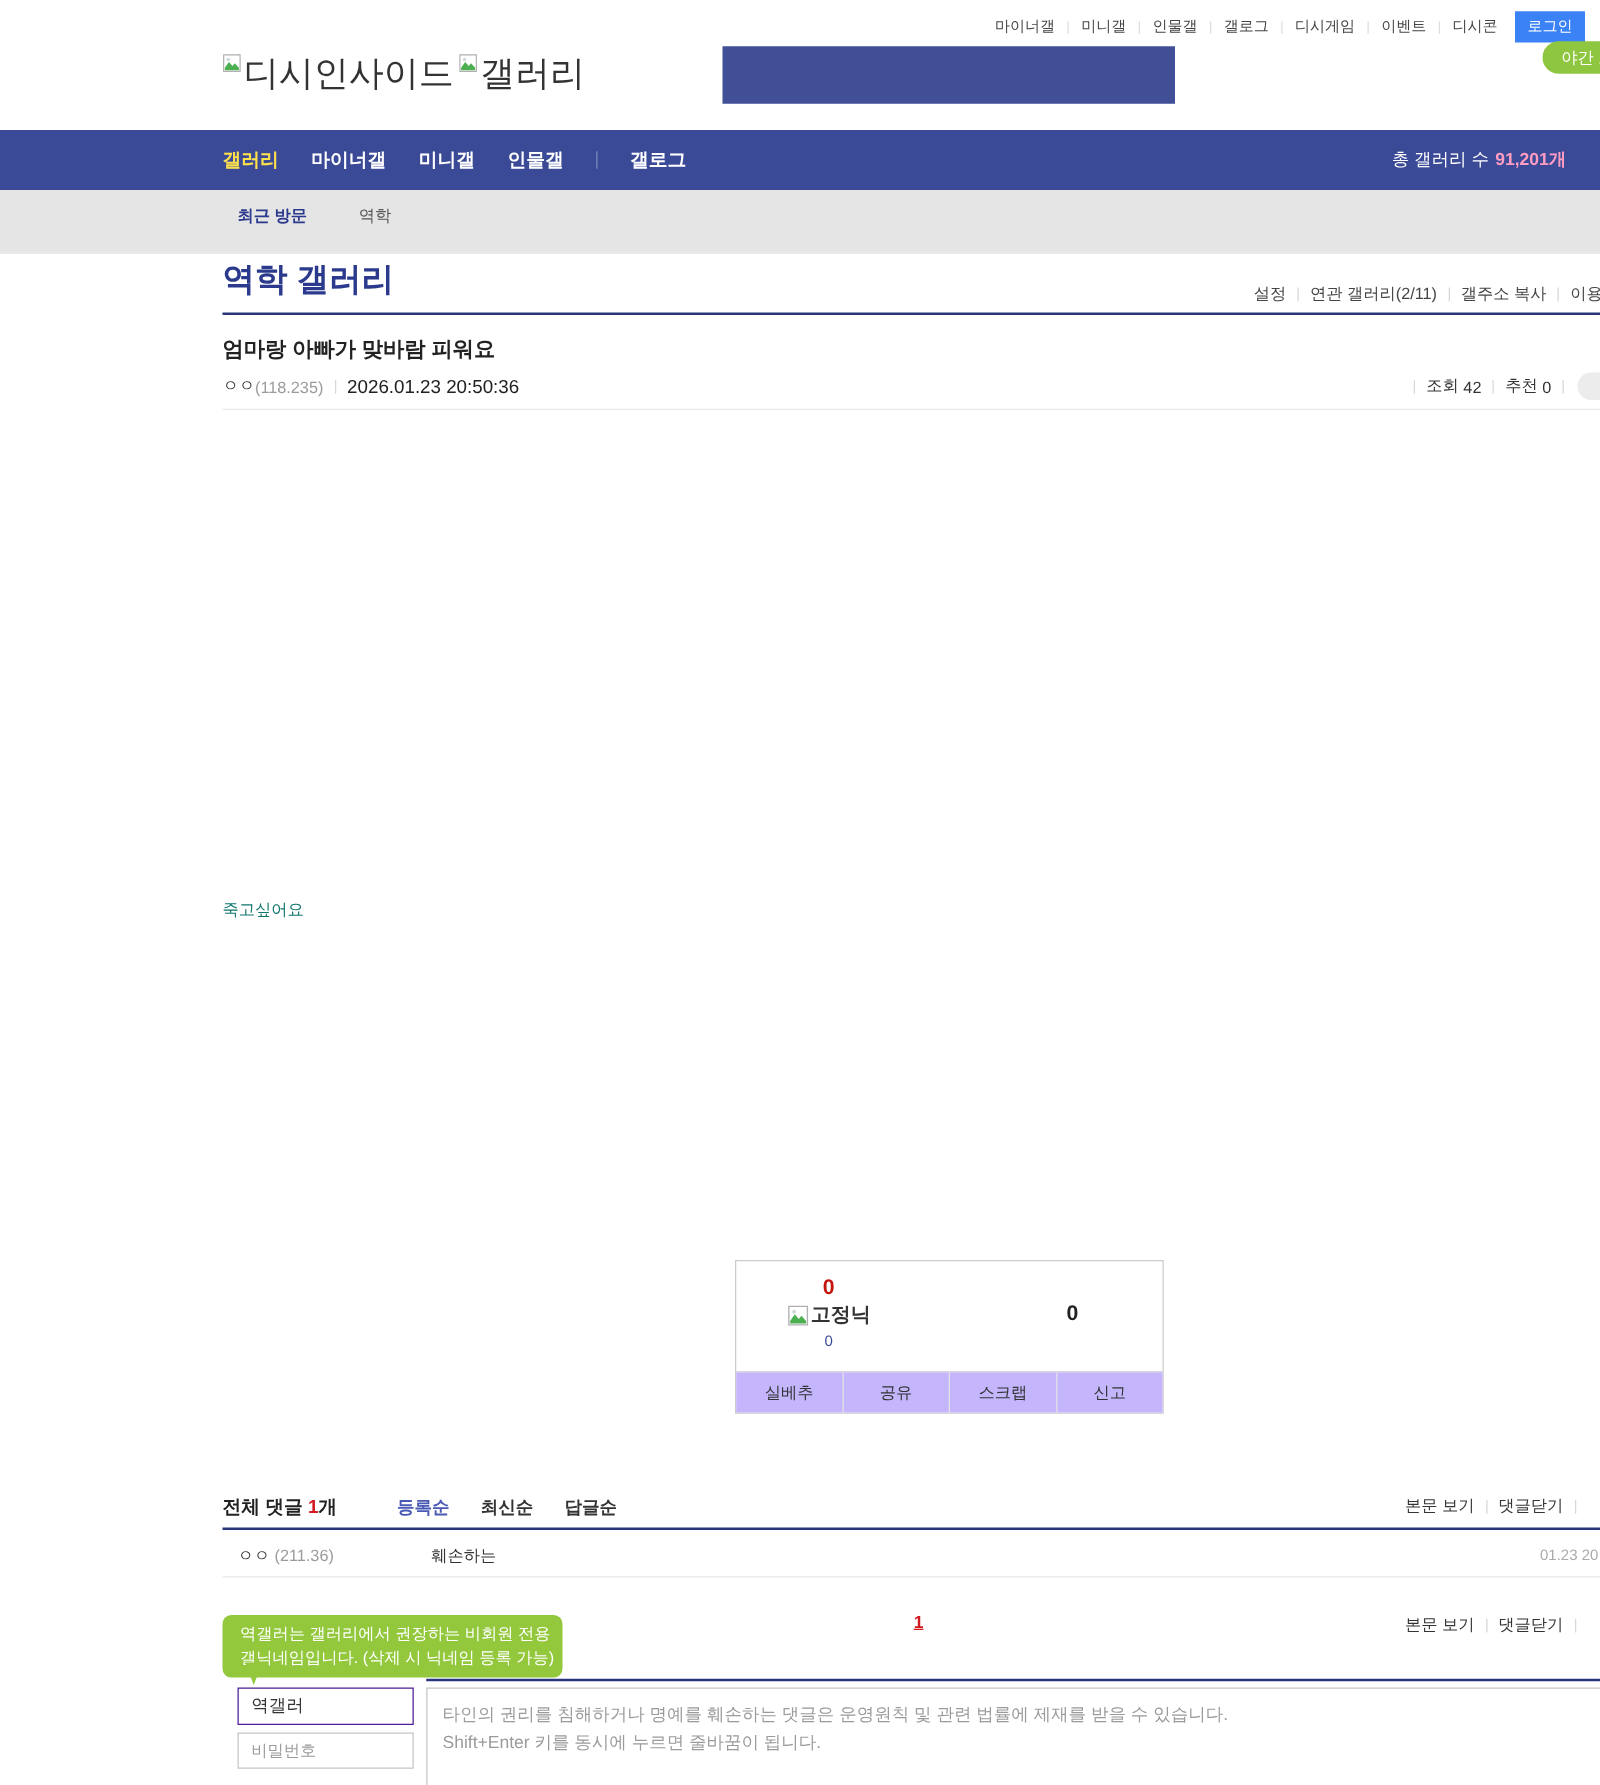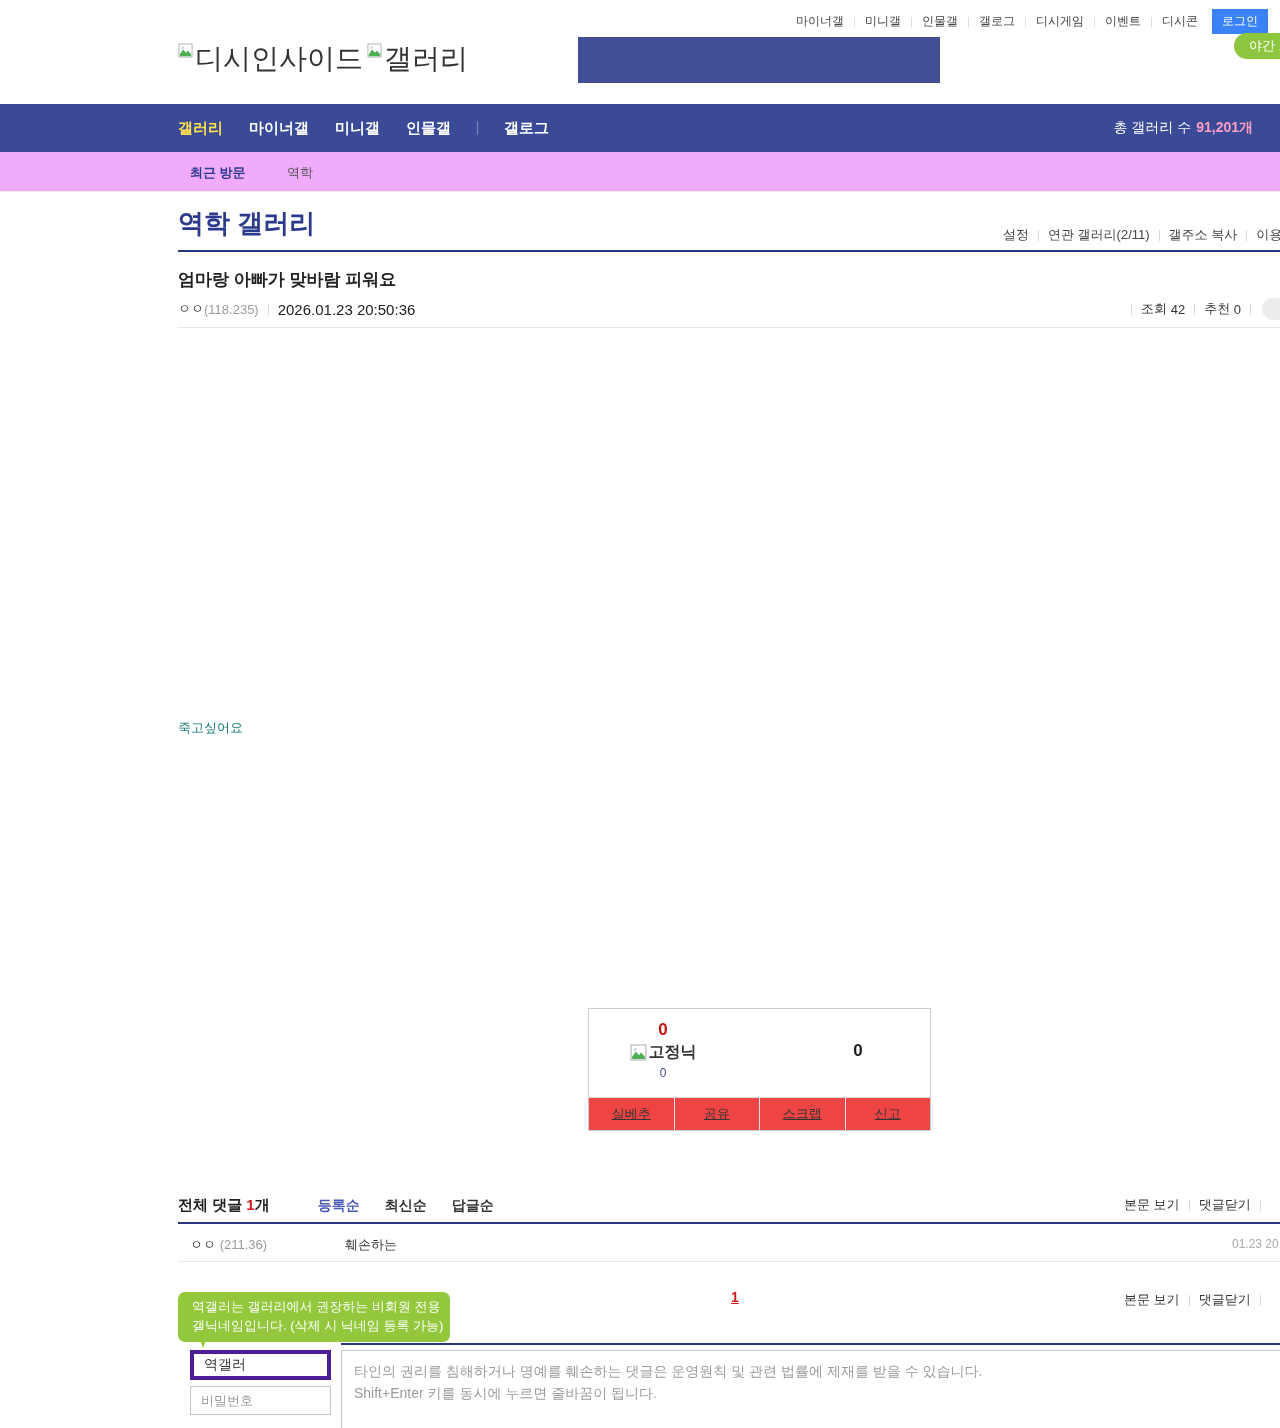--- a/index.html
+++ b/index.html
@@ -31,21 +31,21 @@
   
   .navbar { position:absolute; top:104px; left:0; width:1280px; height:48px; background:#3b4a96; }
   .nav-items { position:absolute; left:178px; top:0; height:48px; display:flex; align-items:center; gap:26px; font-size:15px; font-weight:bold; color:#fff; }
   .nav-item { cursor:pointer; }
   .nav-item.active { color:#ffe14d; }
   .nav-sep { width:1px; height:14px; background:rgba(255,255,255,.35); }
   .nav-total { position:absolute; right:27px; top:0; height:48px; display:flex; align-items:center; font-size:14px; color:#fff; }
   .nav-total .cnt { color:#ff9dc3; font-weight:bold; margin-left:5px; }
 
   
-  .breadcrumb { position:absolute; top:152px; left:0; width:1280px; height:40px; background:#f0abfc; border-bottom:1px solid #ececec; }
+  .breadcrumb { position:absolute; top:152px; left:0; width:1280px; height:51px; background:#e5e5e5; border-bottom:1px solid #ececec; }
   .bc-recent { position:absolute; left:190px; top:12px; font-size:13px; font-weight:bold; color:#2b3a8c; cursor:pointer; }
   .bc-current { position:absolute; left:287px; top:12px; font-size:13px; color:#555; cursor:pointer; }
 
   
   .gal-title { position:absolute; top:206px; left:178px; font-size:26px; font-weight:bold; color:#2b3a8c; }
   .gal-actions { position:absolute; top:226px; left:1003px; display:flex; align-items:center; font-size:13px; color:#444; white-space:nowrap; }
   .gal-actions span[data-interactable="true"] { cursor:pointer; }
   .title-underline { position:absolute; top:250px; left:178px; width:1152px; height:2px; background:#29367c; }
 
   
@@ -60,21 +60,21 @@
 
   .post-body { position:absolute; top:719px; left:178px; font-size:13px; color:#0f766e; }
 
   
   .vote-box { position:absolute; top:1008px; left:588px; width:343px; height:123px; border:1px solid #ccc; background:#fff; }
   .vote-left { position:absolute; left:28px; top:11px; width:92px; text-align:center; }
   .vote-up { font-size:17px; font-weight:bold; color:#c4150c; }
   .vote-nick { display:flex; align-items:center; justify-content:center; gap:2px; font-size:16px; font-weight:bold; color:#333; margin-top:2px; }
   .vote-upsub { font-size:12px; color:#3b4a96; margin-top:3px; }
   .vote-down { position:absolute; left:248px; top:32px; width:42px; text-align:center; font-size:17px; font-weight:bold; color:#222; }
-  .vote-bar { position:absolute; bottom:0; left:0; right:0; height:33px; border-top:1px solid #ddd; background:#ef4444; display:flex;text-decoration:underline; }
+  .vote-bar { position:absolute; bottom:0; left:0; right:0; height:33px; border-top:1px solid #ddd; background:#c4b5fd; display:flex; }
   .vote-btn { flex:1; display:flex; align-items:center; justify-content:center; font-size:13px; color:#333; border-left:1px solid #e3e3e3; cursor:pointer; }
   .vote-btn:first-child { border-left:0; }
 
   
   .cmt-head { position:absolute; top:1196px; left:178px; display:flex; align-items:center; }
   .cmt-total { font-size:15px; font-weight:bold; color:#222; }
   .cmt-total .red { color:#d31920; }
   .cmt-sorts { display:flex; gap:25px; margin-left:48px; font-size:14px; font-weight:bold; color:#333; }
   .cmt-sort { cursor:pointer; }
   .cmt-sort.active { color:#4a5ab4; }
@@ -87,21 +87,21 @@
   .cmt-text { position:absolute; left:167px; top:12px; font-size:13px; color:#333; }
   .cmt-time { position:absolute; left:1054px; top:13px; font-size:12px; color:#aaa; white-space:nowrap; }
   .paging { position:absolute; top:1289px; left:731px; font-size:14px; font-weight:bold; color:#d31920; text-decoration:underline; cursor:pointer; }
 
   
   .tooltip { position:absolute; top:1292px; left:178px; width:272px; background:#93c83d; border-radius:7px; color:#fff; font-size:13px; line-height:19px; padding:5px 0 7px 14px; z-index:3; }
   .tooltip-tail { position:absolute; top:1330px; left:196px; width:0; height:0; border-left:7px solid transparent; border-right:7px solid transparent; border-top:18px solid #93c83d; z-index:3; }
 
   
   .form-line { position:absolute; top:1343px; left:341px; width:989px; height:2px; background:#29367c; }
-  .nick-input { position:absolute; top:1350px; left:190px; width:141px; height:30px; border:4px solid #4c1d95; font-size:14px; color:#333; padding:0 10px; outline:0; }
+  .nick-input { position:absolute; top:1350px; left:190px; width:141px; height:30px; border:1px solid #4c1d95; font-size:14px; color:#333; padding:0 10px; outline:0; }
   .pw-input { position:absolute; top:1386px; left:190px; width:141px; height:29px; border:1px solid #c5c5c5; font-size:13px; color:#333; padding:0 10px; outline:0; }
   .pw-input::placeholder { color:#9b9b9b; }
   .cmt-textarea { position:absolute; top:1350px; left:341px; width:989px; height:85px; border:1px solid #c5c5c5; font-size:14px; line-height:22px; padding:9px 12px; resize:none; outline:0; font-family:inherit; color:#333; }
   .cmt-textarea::placeholder { color:#9b9b9b; }
 </style>
 </head>
 <body>
 
 <div class="util-bar" data-interactable="false">
   <span class="util-link" data-interactable="true">마이너갤</span>

